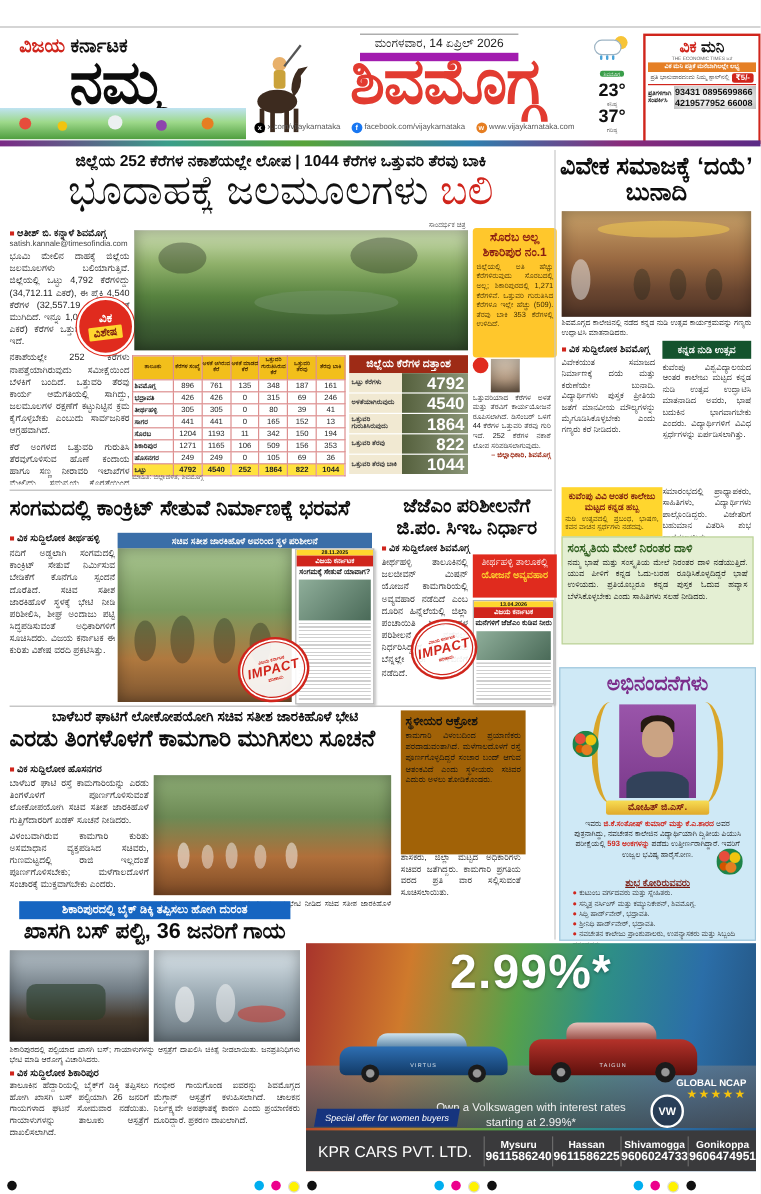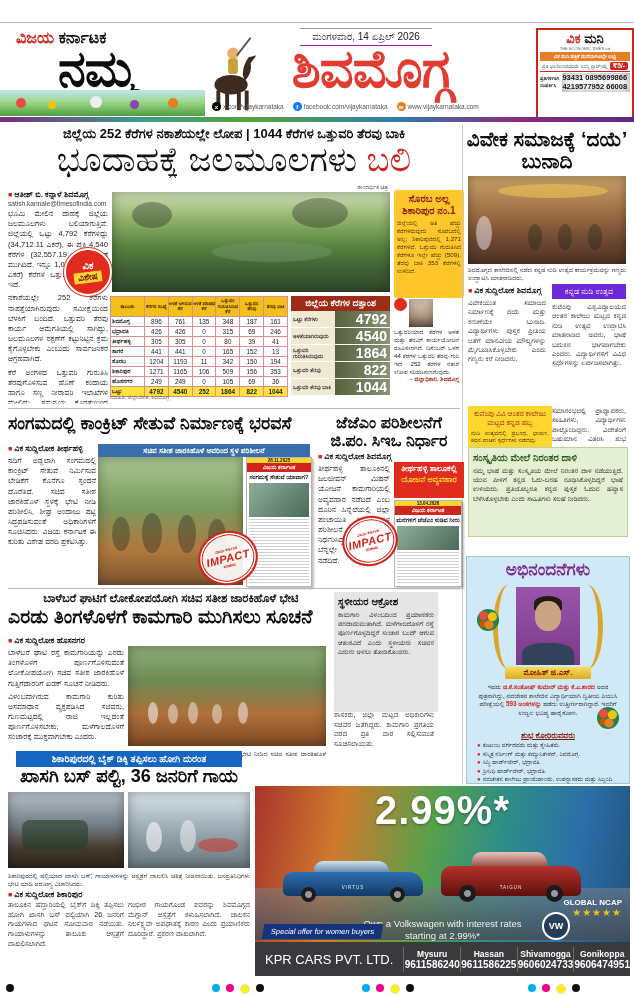--- a/index.html
+++ b/index.html
@@ -14,21 +14,21 @@
   .body p{margin:0 0 3px 0}
   .byl{font-size:8px;font-weight:bold;color:#111;white-space:nowrap}
   .byl .dot{color:#d0251c;margin-right:2px;font-size:7px}
   .em{font-size:7px;color:#444}
   .cap{font-size:6.4px;line-height:1.3;color:#222;text-align:justify}
   .hl{border-top:1px solid #b9b9b9}
   .vl{border-left:1px solid #c9c9c9}
   
   .brand-big{font-size:50px;font-weight:bold;letter-spacing:-1px;color:#0c0c0c;line-height:1}
   .edition{font-size:53px;font-weight:bold;color:#e23b30;line-height:1;letter-spacing:-1px}
-  .dateline{font-size:10px;color:#222;border-top:1px solid #999;border-bottom:1px solid #a21caf;padding:2px 0}
+  .dateline{font-size:10px;color:#222;border-top:1px solid #999;border-bottom:7px solid #a21caf;padding:2px 0}
   .scenic{background:linear-gradient(180deg,#bfe3f2 0%,#9ed98b 45%,#4f9e3f 100%)}
   .scenic i{position:absolute;border-radius:50%}
   .strip{background:linear-gradient(90deg,#7b2a86 0%,#3a9e8a 22%,#57a33a 40%,#2e7fae 62%,#8a2a7b 82%,#5a2a86 100%)}
   .ic{display:inline-flex;width:9px;height:9px;border-radius:50%;color:#fff;font-size:6px;
       align-items:center;justify-content:center;margin-right:2px;font-weight:bold}
   .soc{font-size:6.5px;color:#555;display:flex;gap:9px;align-items:center}
   
   .wtemp{font-size:15px;font-weight:bold;line-height:1.05}
   .wsub{font-size:5px;color:#555}
   .wpill{display:inline-block;background:#3a9e4a;color:#fff;font-size:4.5px;padding:0 3px;border-radius:2px}
@@ -80,30 +80,30 @@
   .srow .sv{width:52px;background:linear-gradient(90deg,#55603d,#8a9577);color:#fff;font-size:14px;font-weight:bold;
             display:flex;align-items:center;justify-content:flex-end;padding-right:3px}
   .quote{font-size:6.1px;line-height:1.3;color:#222;text-align:justify}
   .qname{font-size:6px;font-weight:bold;color:#9e2b16;text-align:right}
   .qdot{width:13px;height:13px;border-radius:50%;background:#e02b1e;float:left;margin:0 2px 1px 0}
   .qport{width:24px;height:28px;float:left;margin:1px 2px 1px 0}
   
   .h2{font-weight:bold;color:#0d0d0d;line-height:1.12}
   .capbar{background:#3a6ea8;color:#fff;font-size:7.4px;font-weight:bold;display:flex;align-items:center;justify-content:center}
   .redbox{background:#e02b1e;text-align:center;padding:2px;line-height:1.35}
-  .redbox .r1{color:#fff;font-size:8px;font-weight:bold}
+  .redbox .r1{color:#fff;font-size:8px;font-weight:normal}
   .redbox .r2{color:#ffd62e;font-size:8px;font-weight:bold}
-  .graybox{background:#e5e5e5;padding:4px}
+  .graybox{background:#a16207;padding:4px}
   .graybox .t{font-size:10px;font-weight:bold;margin-bottom:2px}
   .greenbox{background:#e4efd3;border:1px solid #bcd39a;padding:4px}
   .greenbox .t{font-size:10px;font-weight:bold;color:#2e5d1e;margin-bottom:2px}
   .yellowbox{background:#ffd62e;padding:3px}
-  .yellowbox .t{font-size:7.4px;font-weight:normal;color:#7a1a10;line-height:1.25;text-align:center}
+  .yellowbox .t{font-size:7.4px;font-weight:bold;color:#7a1a10;line-height:1.25;text-align:center}
   .yellowbox .bd{font-size:6px;color:#3a2a00;margin-top:2px;text-align:justify;line-height:1.3}
-  .nudibox{background:#6d28d9;color:#fff;font-size:8px;font-weight:normal;display:flex;align-items:center;justify-content:center}
+  .nudibox{background:#14532d;color:#fff;font-size:8px;font-weight:bold;display:flex;align-items:center;justify-content:center}
   .bluekick{background:#1665c1;color:#fff;font-size:9.5px;font-weight:bold;text-align:center;padding:2px 0}
   
   .clip{background:#fff;border:1px solid #b5b5b5;box-shadow:1.5px 1.5px 2px rgba(0,0,0,.25);display:flex;flex-direction:column;overflow:hidden}
   .clip .cdate{background:#ffd62e;font-size:4.5px;text-align:center;font-weight:bold}
   .clip .cbrand{background:#d0251c;color:#fff;font-size:5.8px;font-weight:bold;text-align:center;padding:1px 0}
   .clip .chead{font-size:6.2px;font-weight:bold;color:#222;text-align:center;padding:1px;line-height:1.15}
   .clip .cimg{height:34px;background:linear-gradient(135deg,#8fae9a,#4a6a58);margin:2px}
   .clip .clines{flex:1;margin:0 2px 2px 2px;background:repeating-linear-gradient(#cfcfcf 0 1px,transparent 1px 3px)}
   
   .stamp{display:flex;flex-direction:column;align-items:center;justify-content:center;
@@ -197,20 +197,34 @@
     </svg>
   </div>
   <div class="a dateline c" style="left:300px;top:28px;width:132px">ಮಂಗಳವಾರ, 14 ಏಪ್ರಿಲ್ 2026</div>
   <div class="a edition" style="left:262px;top:42px;width:220px;text-align:center">ಶಿವಮೊಗ್ಗ</div>
   <div class="a soc" style="left:212px;top:102px;width:268px">
     <span><span class="ic" style="background:#000">x</span><span>x.com/vijaykarnataka</span></span>
     <span><span class="ic" style="background:#1877f2">f</span><span>facebook.com/vijaykarnataka</span></span>
     <span><span class="ic" style="background:#e67e22">w</span><span>www.vijaykarnataka.com</span></span>
   </div>
 
+  <div class="a c" style="left:488px;top:30px;width:44px">
+    <div class="wicon">
+      <span class="wsun"></span>
+        <span class="wcloud"></span>
+      <span class="wd" style="left:5px"></span>
+        <span class="wd" style="left:10px"></span>
+        <span class="wd" style="left:15px"></span>
+    </div>
+    <span class="wpill">ಶಿವಮೊಗ್ಗ</span>
+    <div class="wtemp">23°</div>
+    <div class="wsub">ಕನಿಷ್ಠ</div>
+    <div class="wtemp">37°</div>
+    <div class="wsub">ಗರಿಷ್ಠ</div>
+  </div>
 
   <div class="a vkm" style="left:536px;top:28px;width:90px;height:84px">
     <div class="t b">
       <span class="red">ವಿಕ</span> <span>ಮನಿ</span>
     </div>
     <div class="tag">THE ECONOMIC TIMES ಜತೆ</div>
     <div class="band">ವಿಕ ಮನಿ ಪತ್ರಿಕೆ ಮನೆಬಾಗಿಲಲ್ಲೇ ಲಭ್ಯ</div>
     <div class="ln">
       <span>ಪ್ರತಿ ಭಾನುವಾರದಂದು ನಿಮ್ಮ ಸ್ಟಾಲ್‌ನಲ್ಲಿ</span>
       <span class="chip">₹5/-</span>

